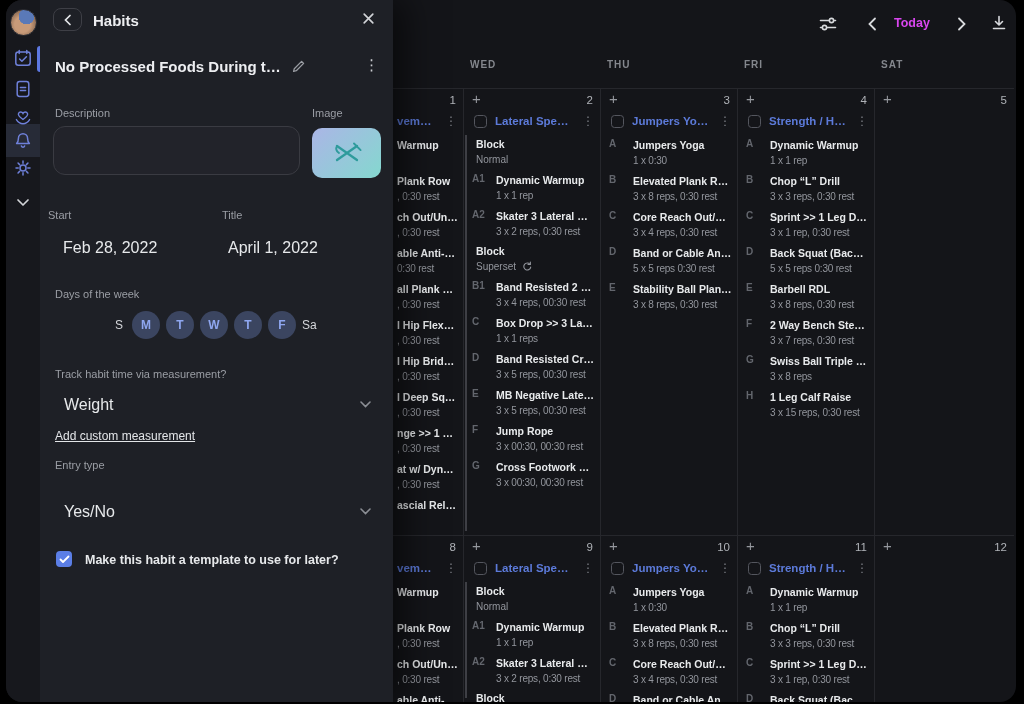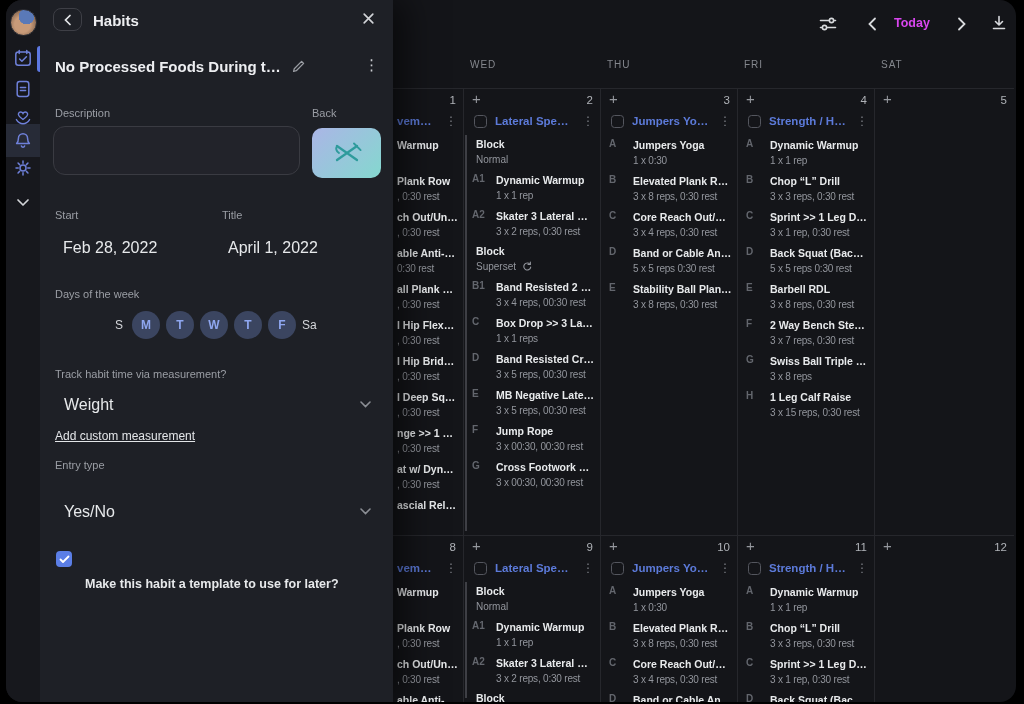--- a/index.html
+++ b/index.html
@@ -6,21 +6,21 @@
   html,body { background:#000; }
   .stage { position:relative; width:1024px; height:704px; background:#000; overflow:hidden;
            font-family:"Liberation Sans", sans-serif; }
   .app { position:absolute; left:6px; top:0; width:1010px; height:702px;
          background:#141519; border-radius:16px; overflow:hidden; }
 
   
   .calendar { position:absolute; inset:0; }
   .tb-icon { position:absolute; cursor:pointer; }
   .tb-today { position:absolute; left:888px; top:16px; font-size:12.5px; color:#d946ef; font-weight:700;text-align:center; }
-  .dow { position:absolute; top:59px; font-size:10px; letter-spacing:1px; color:#84878d; font-weight:400;text-align:center; }
+  .dow { position:absolute; top:59px; font-size:10px; letter-spacing:1px; color:#84878d; font-weight:700;text-align:center; }
   #grid { position:absolute; inset:0; }
   .week { position:absolute; left:320px; width:688px; border-top:1px solid #26272c; }
   .day-cell { position:absolute; top:0; bottom:0; border-left:1px solid #26272c; overflow:hidden; }
   .day-cell:first-child { border-left:none; }
   .cell-top { position:relative; height:20px; }
   .plus { position:absolute; left:8px; top:2px; color:#94979d; font-size:15px; line-height:15px; font-weight:400; }
   .dnum { position:absolute; right:7px; top:5px; color:#b0b3b8; font-size:11.5px; }
   .w-head { position:relative; height:20px; margin:2px 6px 6px 10px; display:flex; align-items:center; gap:8px; }
   .w-cb { width:13px; height:13px; flex:0 0 13px; border:1.5px solid #54565e; border-radius:3.5px; }
   .w-title { font-size:11.5px; font-weight:700; color:#5c7ad9; white-space:nowrap; overflow:hidden;
@@ -62,21 +62,21 @@
               display:flex; align-items:center; justify-content:center; cursor:pointer; }
   .val { font-size:16px; color:#e7e9eb; }
   .dow-picker { left:72px; top:311px; display:flex; align-items:center; gap:6px; }
   .dowp { width:14px; text-align:center; font-size:12px; color:#d4d6da; cursor:pointer; }
   .dowp.sel { width:28px; height:28px; border-radius:50%; background:#3b4560; color:#8fa7f0;
               font-weight:700; display:flex; align-items:center; justify-content:center; }
   .add-custom { left:15px; top:429px; font-size:12px; color:#e3e5e8; text-decoration:underline;
                 font-weight:500; cursor:pointer; }
   .tmpl-cb { left:16px; top:551px; width:16px; height:16px; border-radius:4px; background:#5b7ee6;
              display:flex; align-items:center; justify-content:center; cursor:pointer; }
-  .tmpl-lbl { left:45px; top:553px; font-size:12.5px; font-weight:700; color:#e7e9eb;margin-top:24px; }
+  .tmpl-lbl { left:45px; top:553px; font-size:12.5px; font-weight:700; color:#e7e9eb; }
 
   
   .sidebar { position:absolute; left:0; top:0; width:34px; height:100%; background:#17181d; z-index:30; }
   .avatar { position:absolute; left:4px; top:9px; width:27px; height:27px; border-radius:50%;
             cursor:pointer; border:1px solid #2e2f35;
             background:radial-gradient(circle at 62% 26%, #5a79b8 0 32%, rgba(0,0,0,0) 33%),
                        radial-gradient(circle at 46% 58%, #c99b79 0 40%, #8a6a52 72%, #4a3b2e 100%); }
   .si { position:absolute; left:7px; cursor:pointer; }
   .bell-bg { position:absolute; left:0; top:124px; width:34px; height:33px; background:#272b37; }
   .active-bar { position:absolute; left:31px; top:46px; width:3px; height:26px; background:#5d78e2;
@@ -486,33 +486,33 @@
         <path d="M2 2l8 8M10 2l-8 8" stroke="#d2d4d8" stroke-width="1.5" stroke-linecap="round"></path>
       </svg>
 
       <h2 class="abs habit-title">No Processed Foods During the Week</h2>
       <svg class="abs p-pencil" width="14" height="14" viewBox="0 0 14 14">
         <path d="M9.6 2.4l2 2-7.3 7.3-2.7.7.7-2.7z" fill="none" stroke="#9a9da3" stroke-width="1.3" stroke-linejoin="round"></path>
       </svg>
       <span class="abs p-kebab">⋮</span>
 
       <span class="abs lbl" style="left:15px;top:107px">Description</span>
-      <span class="abs lbl" style="left:272px;top:107px">Back</span>
+      <span class="abs lbl" style="left:272px;top:107px">Image</span>
       <div class="abs desc-box"></div>
       <div class="abs img-tile">
         <svg width="38" height="28" viewBox="0 0 36 28">
           <g fill="none" stroke="#2e9b9c" stroke-width="2.3" stroke-linecap="round">
             <path d="M8 7l20 14M28 7L8 21"></path>
             <path d="M25 4.5l3 3M29 8.5l2.6 2.6" stroke-width="1.9"></path>
             <path d="M8 7c-1.6 2.8-.8 5 2 7" stroke-width="1.9"></path>
           </g>
         </svg>
       </div>
 
-      <span class="abs lbl" style="left:15px;top:209px">Start</span>
+      <span class="abs lbl" style="left:8px;top:209px">Start</span>
       <span class="abs lbl" style="left:182px;top:209px">Title</span>
       <span class="abs val" style="left:23px;top:239px">Feb 28, 2022</span>
       <span class="abs val" style="left:188px;top:239px">April 1, 2022</span>
 
       <span class="abs lbl" style="left:15px;top:288px">Days of the week</span>
       <div class="abs dow-picker" id="daysRow">
           <span class="dowp">S</span>
           <span class="dowp sel">M</span>
           <span class="dowp sel">T</span>
           <span class="dowp sel">W</span>

